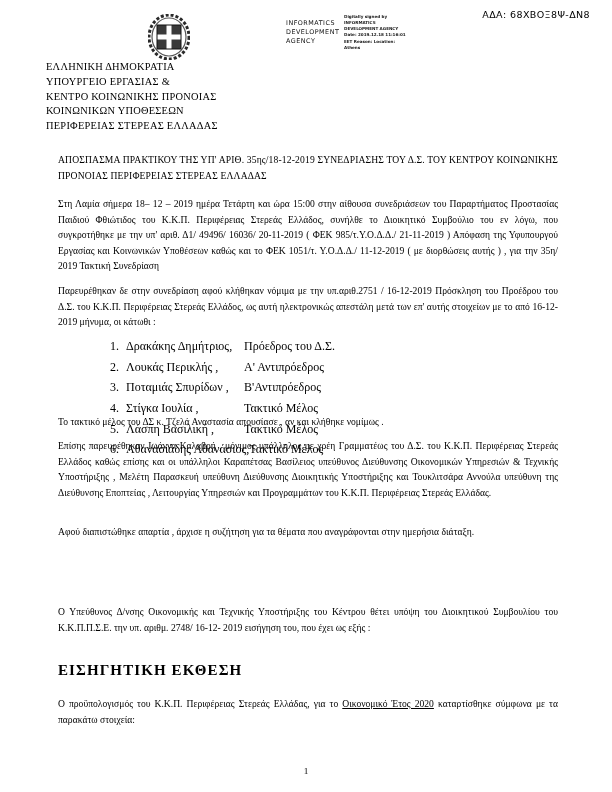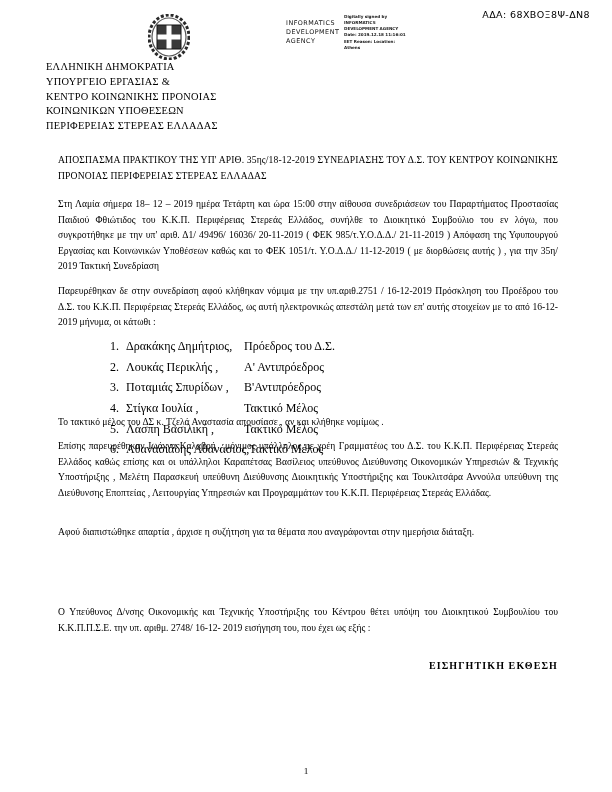--- a/index.html
+++ b/index.html
@@ -98,24 +98,24 @@
   .para-1 { top: 196px; }
   .para-2 { top: 283px; }
   .para-members { top: 336px; left: 58px; width: 500px; }
   .para-3 { top: 414px; }
   .para-4 { top: 438px; }
   .para-5 { top: 524px; }
   .theme-block { top: 562px; }
   .para-6 { top: 604px; }
   .report-heading {
     top: 658px;
-    text-align: right;
+    text-align: left;
     font-weight: bold;
     letter-spacing: 1.1px;
-    font-size: 10px;
+    font-size: 15px;
   }
   .para-7 { top: 696px; }
 
   
   ol.members {
     margin: 0;
     padding: 0 0 0 64px;
     font-size: 12px;
     line-height: 1.72;
     list-style-type: decimal;
@@ -197,16 +197,17 @@
 
   <div class="body-text para-4">Επίσης  παρευρέθηκαν Ιωάννα  Καλαβρή   , μόνιμος υπάλληλος  με χρέη Γραμματέως του Δ.Σ. του Κ.Κ.Π. Περιφέρειας Στερεάς Ελλάδος   καθώς επίσης και οι υπάλληλοι Καραπέτσας Βασίλειος υπεύθυνος  Διεύθυνσης Οικονομικών Υπηρεσιών &amp; Τεχνικής Υποστήριξης , Μελέτη  Παρασκευή υπεύθυνη Διεύθυνσης Διοικητικής Υποστήριξης και Τουκλιτσάρα  Αννούλα υπεύθυνη της Διεύθυνσης Εποπτείας , Λειτουργίας Υπηρεσιών και Προγραμμάτων   του Κ.Κ.Π. Περιφέρειας Στερεάς  Ελλάδας.</div>
 
   <div class="body-text para-5">Αφού διαπιστώθηκε απαρτία , άρχισε η συζήτηση  για τα θέματα που αναγράφονται στην ημερήσια διάταξη.</div>
 
 
   <div class="body-text para-6 b"><span>Ο  Υπεύθυνος Δ/νσης Οικονομικής και Τεχνικής Υποστήριξης  του Κέντρου θέτει   υπόψη του Διοικητικού Συμβουλίου του Κ.Κ.Π.Π.Σ.Ε. την υπ. αριθμ. </span><span>2748/ 16-12- 2019</span><span>   εισήγηση του, που έχει  ως εξής :</span></div>
 
   <div class="body-text report-heading">ΕΙΣΗΓΗΤΙΚΗ ΕΚΘΕΣΗ</div>
 
+  <div class="body-text para-7"><span>Ο προϋπολογισμός του Κ.Κ.Π. Περιφέρειας Στερεάς Ελλάδας, για το </span><span class="b u">Οικονομικό Έτος 2020</span><span> καταρτίσθηκε σύμφωνα με τα παρακάτω στοιχεία:</span></div>
 
   <div class="page-number">1</div>
 
 </div>
 
 </body></html>

